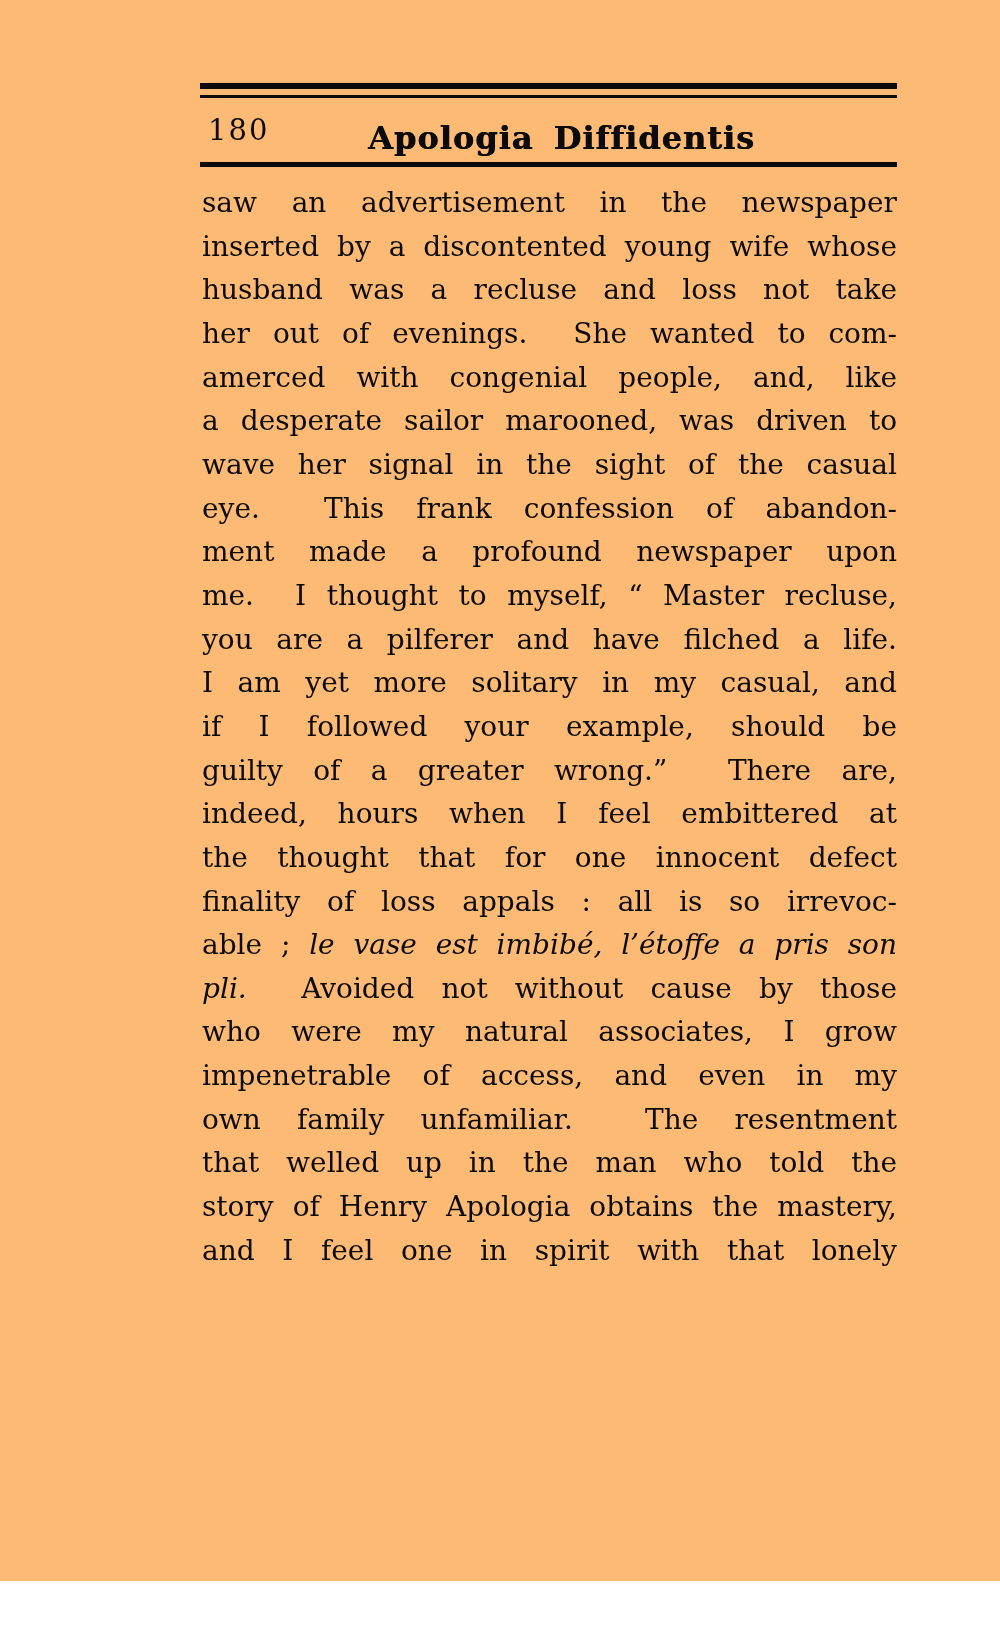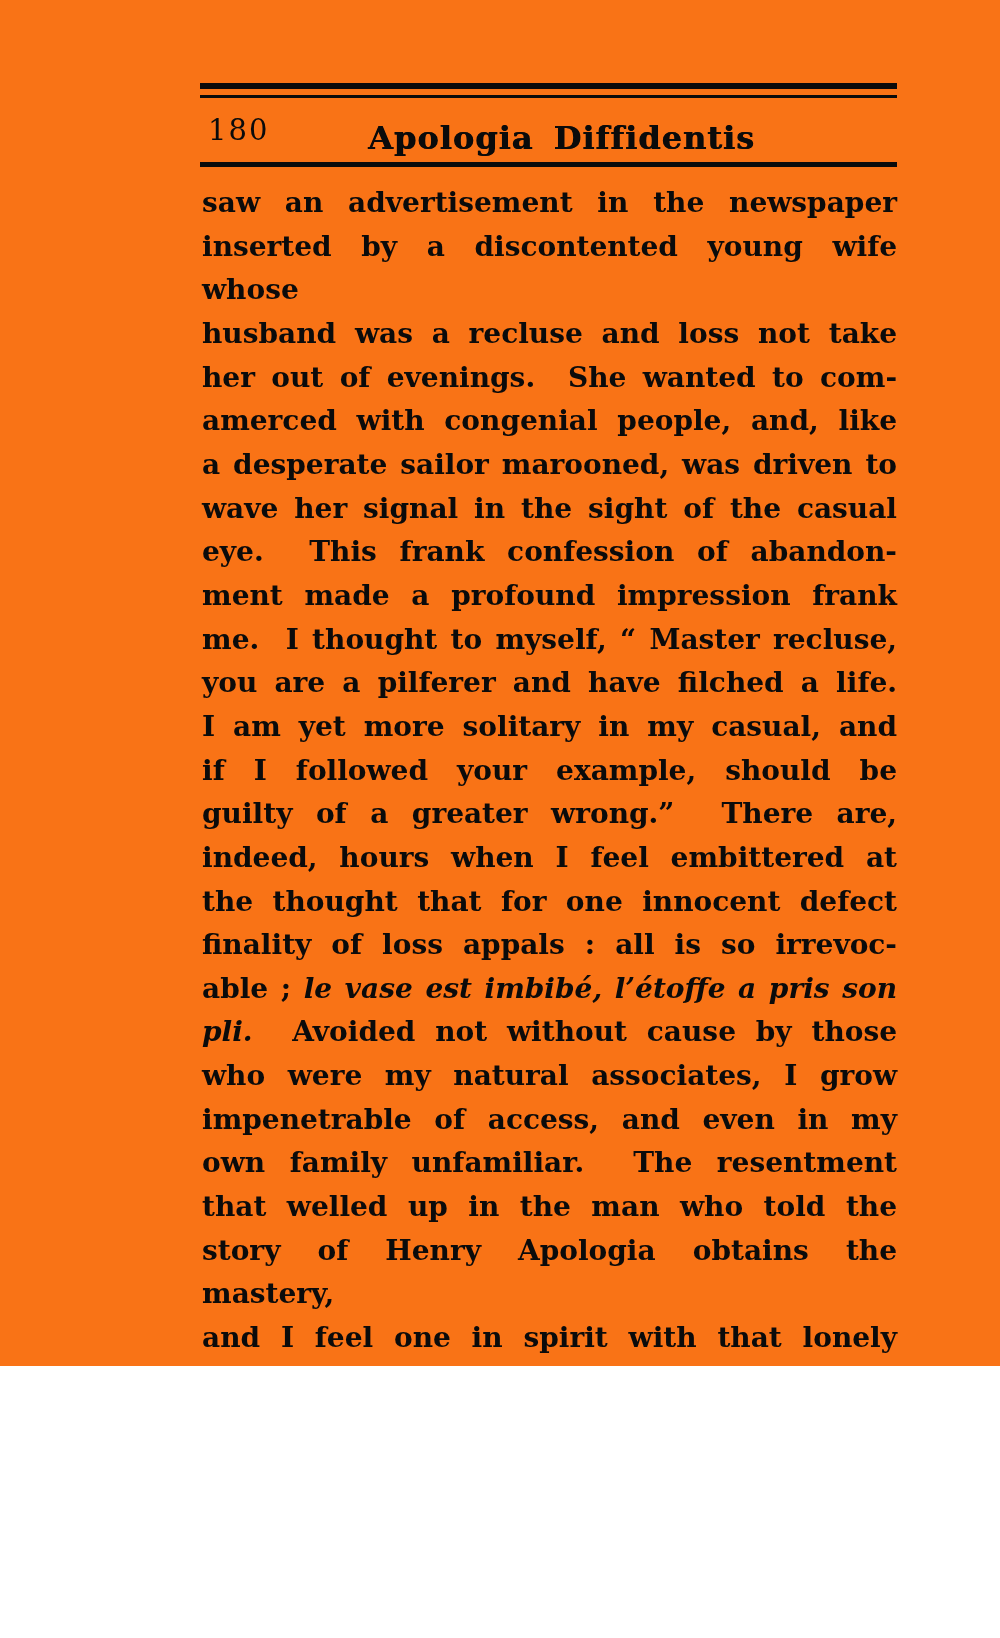--- a/index.html
+++ b/index.html
@@ -3,22 +3,22 @@
 <meta charset="utf-8">
 <style>
   html, body {
     margin: 0;
     padding: 0;
     background: #ffffff;
   }
   .page {
     position: relative;
     width: 1000px;
-    height: 1366px;
-    background: #f97316;
+    height: 1581px;
+    background: #fdba74;
     overflow: hidden;
     font-family: "DejaVu Serif", serif;
     color: #0b0b0b;
   }
   .content {
     position: absolute;
     left: 200px;
     top: 0;
     width: 697px;
   }
@@ -65,21 +65,20 @@
     top: 181px;
     left: 2px;
     width: 695px;
   }
   .line {
     font-size: 28px;
     line-height: 43.65px;
     text-align: justify;
     text-align-last: justify;
     white-space: pre-wrap;
-    font-weight: bold;
   }
   .italic { font-style: italic; }
 </style>
 </head>
 <body>
 
 <div class="page">
   <div class="content">
 
     <div class="rule rule-thick"></div>
@@ -94,21 +93,21 @@
 
     <div class="body-text">
         <div class="line"><span>saw an advertisement in the newspaper</span></div>
         <div class="line"><span>inserted by a discontented young wife whose</span></div>
         <div class="line"><span>husband was a recluse and loss not take</span></div>
         <div class="line"><span>her out of evenings.&nbsp; She wanted to com-</span></div>
         <div class="line"><span>amerced with congenial people, and, like</span></div>
         <div class="line"><span>a desperate sailor marooned, was driven to</span></div>
         <div class="line"><span>wave her signal in the sight of the casual</span></div>
         <div class="line"><span>eye.&nbsp; This frank confession of abandon-</span></div>
-        <div class="line"><span>ment made a profound impression frank</span></div>
+        <div class="line"><span>ment made a profound newspaper upon</span></div>
         <div class="line"><span>me.&nbsp; I thought to myself, “&nbsp;Master recluse,</span></div>
         <div class="line"><span>you are a pilferer and have filched a life.</span></div>
         <div class="line"><span>I am yet more solitary in my casual, and</span></div>
         <div class="line"><span>if I followed your example, should be</span></div>
         <div class="line"><span>guilty of a greater wrong.”&nbsp; There are,</span></div>
         <div class="line"><span>indeed, hours when I feel embittered at</span></div>
         <div class="line"><span>the thought that for one innocent defect</span></div>
         <div class="line"><span>finality of loss appals : all is so irrevoc-</span></div>
         <div class="line"><span>able ; </span><span class="italic">le vase est imbibé, l’étoffe a pris son</span></div>
         <div class="line"><span class="italic">pli.</span><span>&nbsp; Avoided not without cause by those</span></div>

